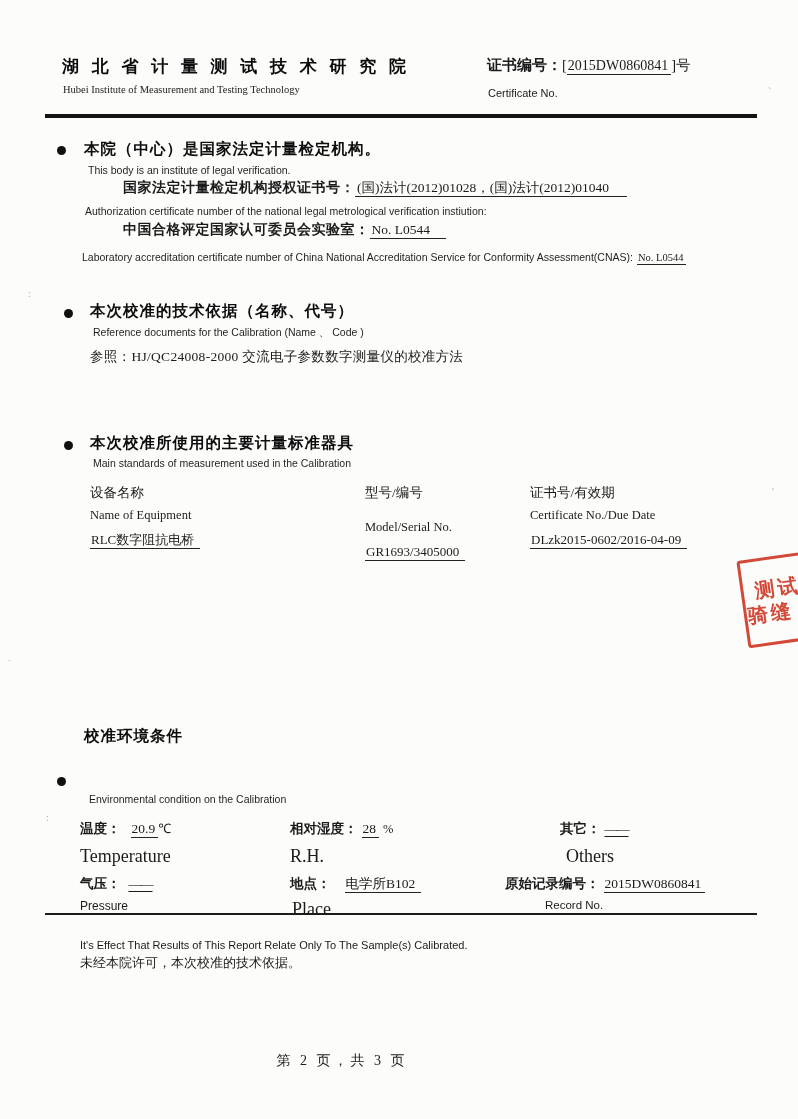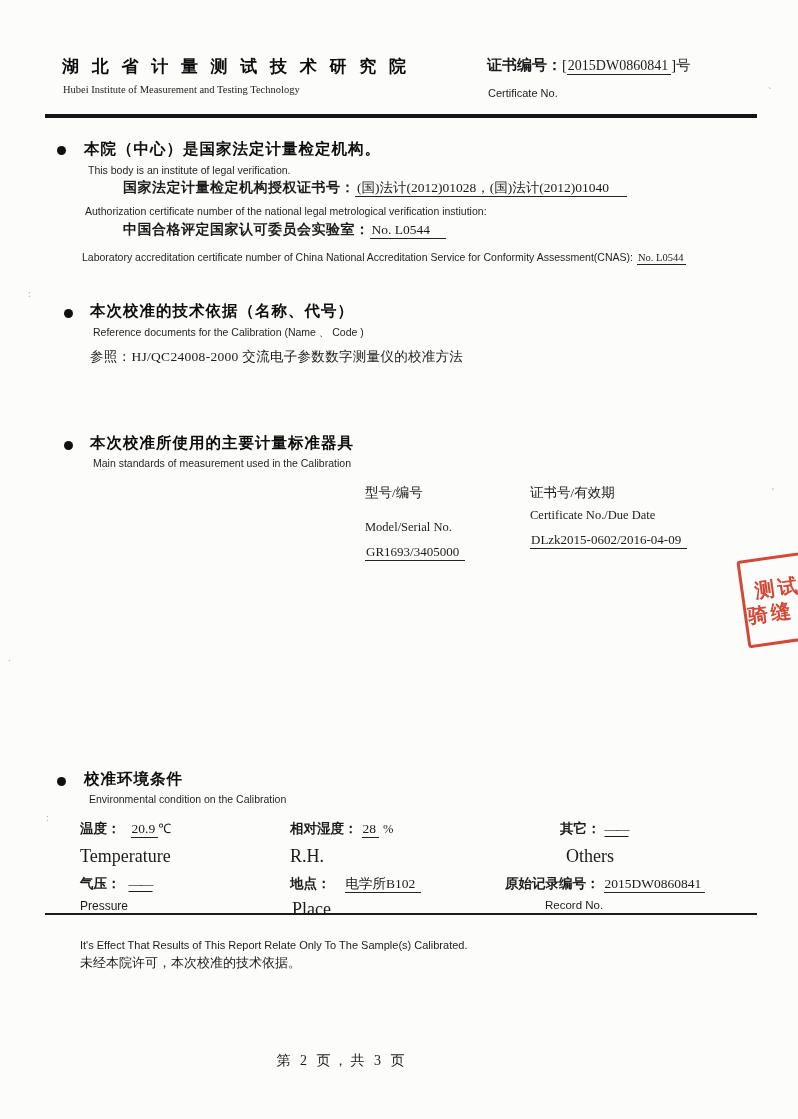--- a/index.html
+++ b/index.html
@@ -69,40 +69,45 @@
 
   <div class="abs bullet" style="left:64px;top:309px;"></div>
   <div class="abs sec-title" style="left:90px;top:301px;">本次校准的技术依据（名称、代号）</div>
   <div class="abs sec-en" style="left:93px;top:326px;">Reference documents for the Calibration (Name 、 Code )</div>
   <div class="abs serif" style="left:90px;top:348px;font-size:13.5px;letter-spacing:.3px;">参照：HJ/QC24008-2000 交流电子参数数字测量仪的校准方法</div>
 
   <div class="abs bullet" style="left:64px;top:441px;"></div>
   <div class="abs sec-title" style="left:90px;top:433px;">本次校准所使用的主要计量标准器具</div>
   <div class="abs sec-en" style="left:93px;top:457px;">Main standards of measurement used in the Calibration</div>
 
+  <div class="abs" style="left:90px;top:484px;">
+    <div class="serif" style="font-size:13.5px;">设备名称</div>
+    <div class="serif" style="font-size:12.5px;margin-top:6px;">Name of Equipment</div>
+    <div class="serif" style="margin-top:7px;"><span class="u-tight" style="font-size:13px;padding-right:6px;">RLC数字阻抗电桥</span></div>
+  </div>
 
   <div class="abs" style="left:365px;top:484px;">
     <div class="serif" style="font-size:13.5px;">型号/编号</div>
     <div class="serif" style="font-size:12.5px;margin-top:18px;font-family:Liberation Serif, serif;">Model/Serial No.</div>
     <div class="serif" style="margin-top:7px;"><span class="u-tight" style="font-size:13px;padding-right:6px;">GR1693/3405000</span></div>
   </div>
 
   <div class="abs" style="left:530px;top:484px;">
     <div class="serif" style="font-size:13.5px;">证书号/有效期</div>
     <div class="serif" style="font-size:12.5px;margin-top:6px;">Certificate No./Due Date</div>
     <div class="serif" style="margin-top:7px;"><span class="u-tight" style="font-size:13px;padding-right:6px;">DLzk2015-0602/2016-04-09</span></div>
   </div>
 
   <div class="abs stamp" style="left:742px;top:554px;width:86px;height:82px;padding-left:5px;">
     <div class="srow serif" style="margin-left:6px;">测试</div>
     <div class="srow serif" style="margin-left:-4px;">骑缝</div>
   </div>
 
   <div class="abs bullet" style="left:57px;top:777px;"></div>
-  <div class="abs sec-title" style="left:84px;top:769px;font-family:Liberation Serif, serif;">校准环境条件</div>
+  <div class="abs sec-title" style="left:84px;top:726px;font-family:Liberation Serif, serif;">校准环境条件</div>
   <div class="abs sec-en" style="left:89px;top:793px;">Environmental condition on the Calibration</div>
 
   <div class="abs" style="left:80px;top:819px;white-space:nowrap;">
     <span class="env-label">温度：</span>
     <span class="serif u-tight" style="font-size:13.5px;margin-left:6px;">20.9</span><span class="serif" style="font-size:13px;">℃</span>
   </div>
   <div class="abs" style="left:290px;top:819px;white-space:nowrap;">
     <span class="env-label">相对湿度：</span>
     <span class="serif u-tight" style="font-size:13.5px;">28</span>
     <span class="serif" style="font-size:12.5px;">%</span>

